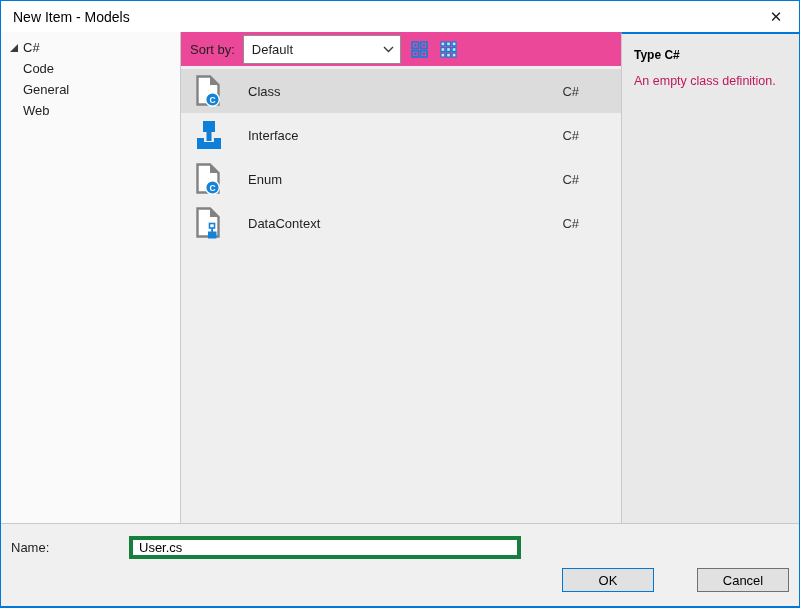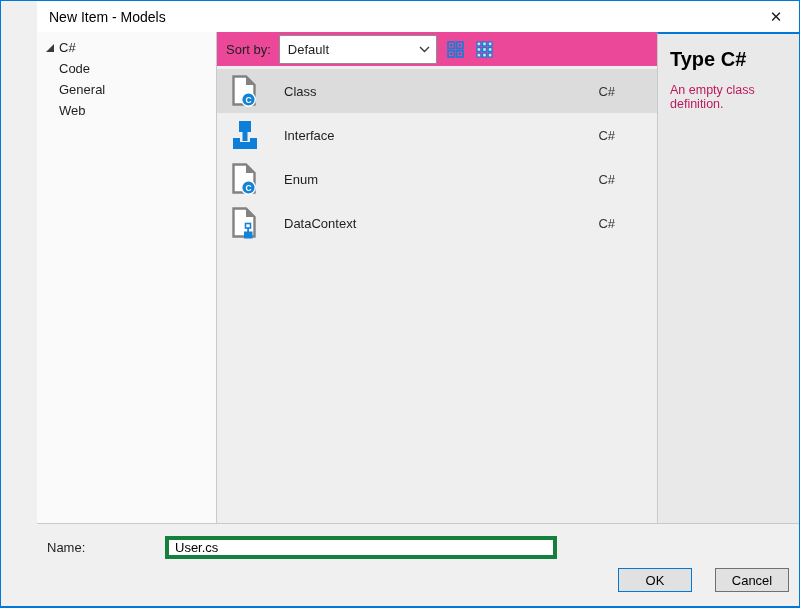--- a/index.html
+++ b/index.html
@@ -3,21 +3,21 @@
 <meta charset="utf-8">
 <style>
   * { margin:0; padding:0; box-sizing:border-box; }
   html,body { width:800px; height:608px; }
   body { font-family:"Liberation Sans","DejaVu Sans",sans-serif; font-size:13px; color:#1e1e1e; }
 
   .window {
     width:800px; height:608px;
     border:1px solid #0078d7; border-bottom-width:2px;
     background:#f0f0f0;
-    display:flex; flex-direction:column;padding-left:36px;
+    display:flex; flex-direction:column;
   }
 
   
   .titlebar {
     height:31px; background:#ffffff; flex:0 0 31px;
     display:flex; align-items:center;
   }
   .titlebar .title { padding-left:12px; font-size:14px; color:#000; }
   .close-btn {
     margin-left:auto; width:46px; height:31px;
@@ -64,38 +64,38 @@
   .item-row .item-icon { width:27px; height:32px; display:flex; align-items:center; justify-content:center; }
   .item-row .item-name { margin-left:26px; }
   .item-row .item-lang { margin-left:auto; color:#333; }
 
   
   .detail-pane {
     flex:1 1 auto; background:#e9e9e9;
     border-left:1px solid #c8c8d0; border-top:2px solid #0078d7;
     padding:14px 12px;
   }
-  .detail-title { font-weight:bold; font-size:20px; color:#000; margin-bottom:12px; }
+  .detail-title { font-weight:bold; font-size:12px; color:#000; margin-bottom:12px; }
   .detail-desc { font-size:12.5px; color:#be185d; }
 
   
   .footer {
     flex:0 0 83px; background:#f0f0f0; border-top:1px solid #c8c8d0;
     padding:12px 10px 0 10px; display:flex; flex-direction:column;
   }
   .name-row { display:flex; align-items:center; }
   .name-row label { width:118px; }
   .name-input {
     width:392px; height:23px; border:4px solid #15803d; background:#fff;
     font-family:inherit; font-size:13px; padding:0 6px; outline:none;
   }
   .btn-row { margin-top:9px; display:flex; justify-content:flex-end; gap:23px; }
   .btn {
-    width:74px; height:24px; background:#e1e1e1; border:1px solid #707070;
-    font-family:inherit; font-size:13px; color:#000; cursor:default;
+    width:92px; height:24px; background:#e1e1e1; border:1px solid #707070;
+    font-family:inherit; font-size:13px; color:#000; cursor:default;margin-left:20px;
   }
   .btn.default { border-color:#0078d7; }
 
   svg { display:block; }
 </style>
 </head>
 <body>
 
 <div class="window">
 

